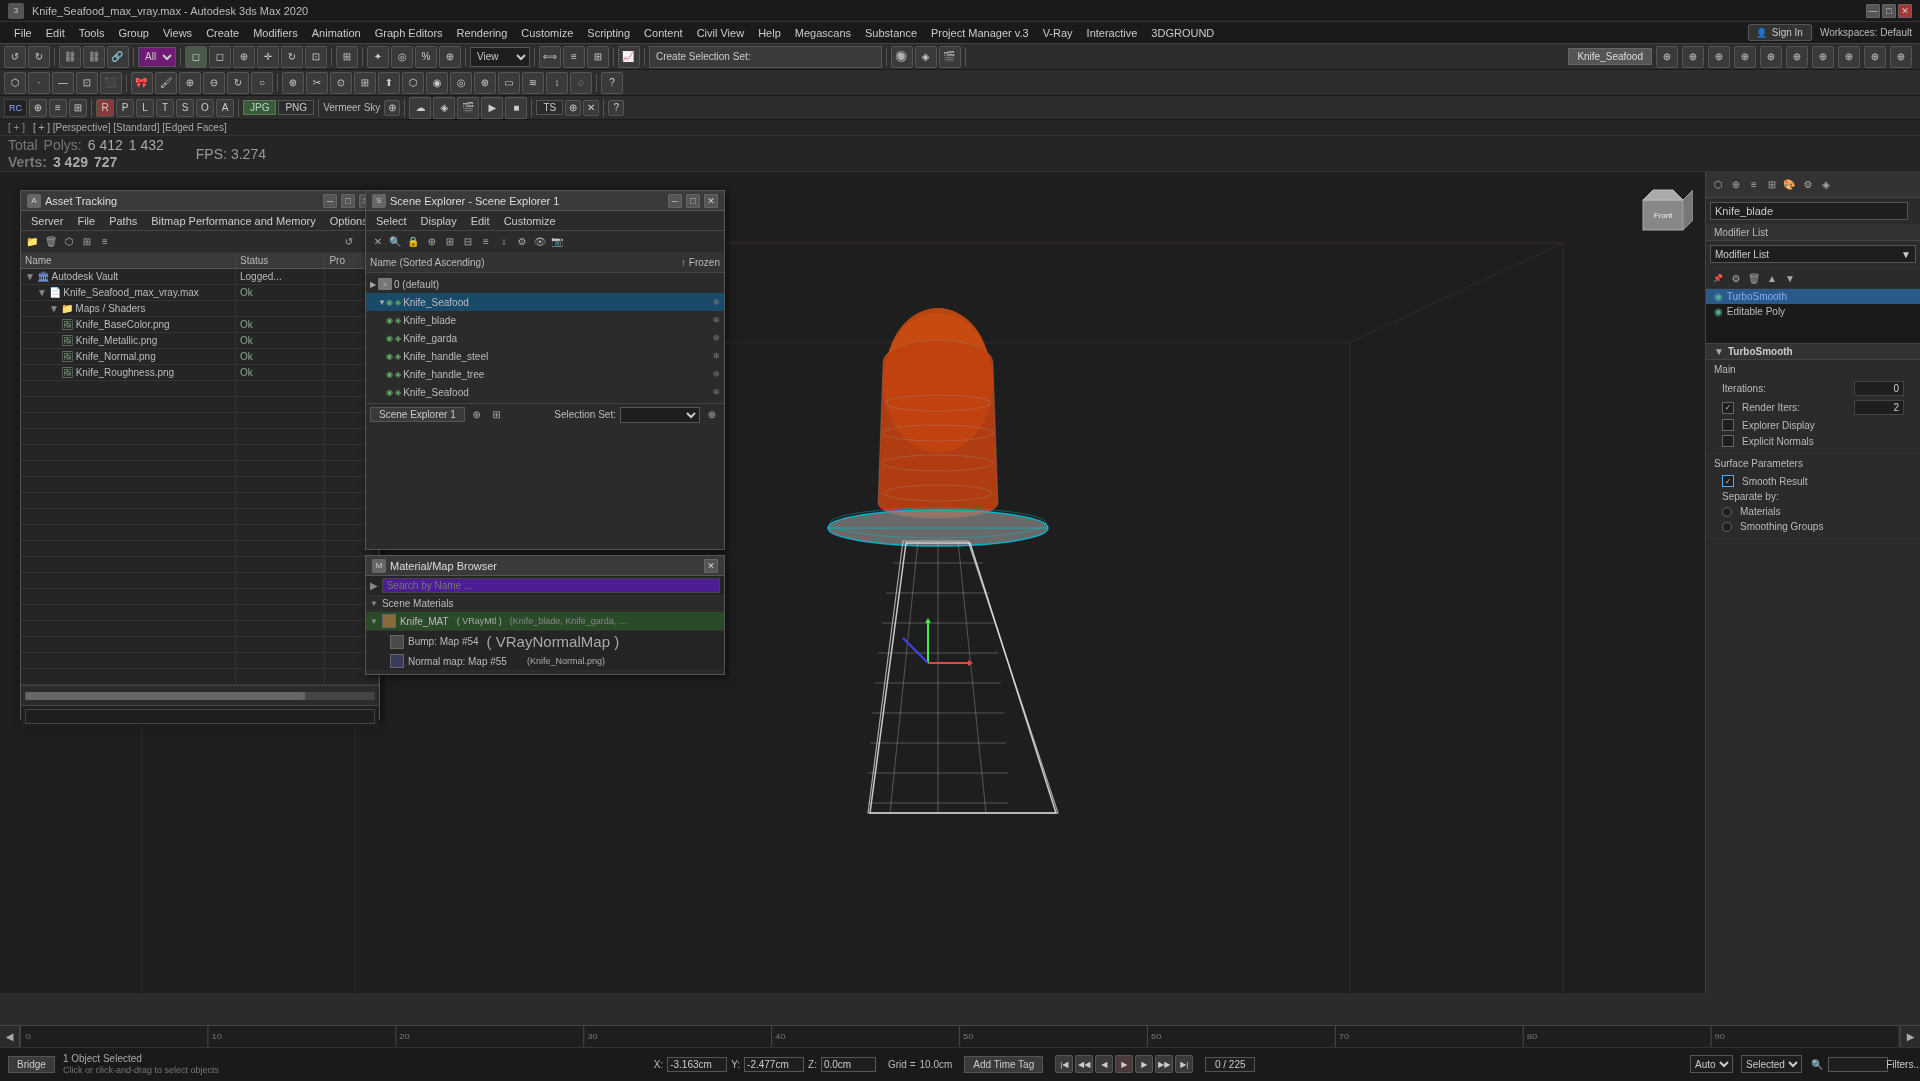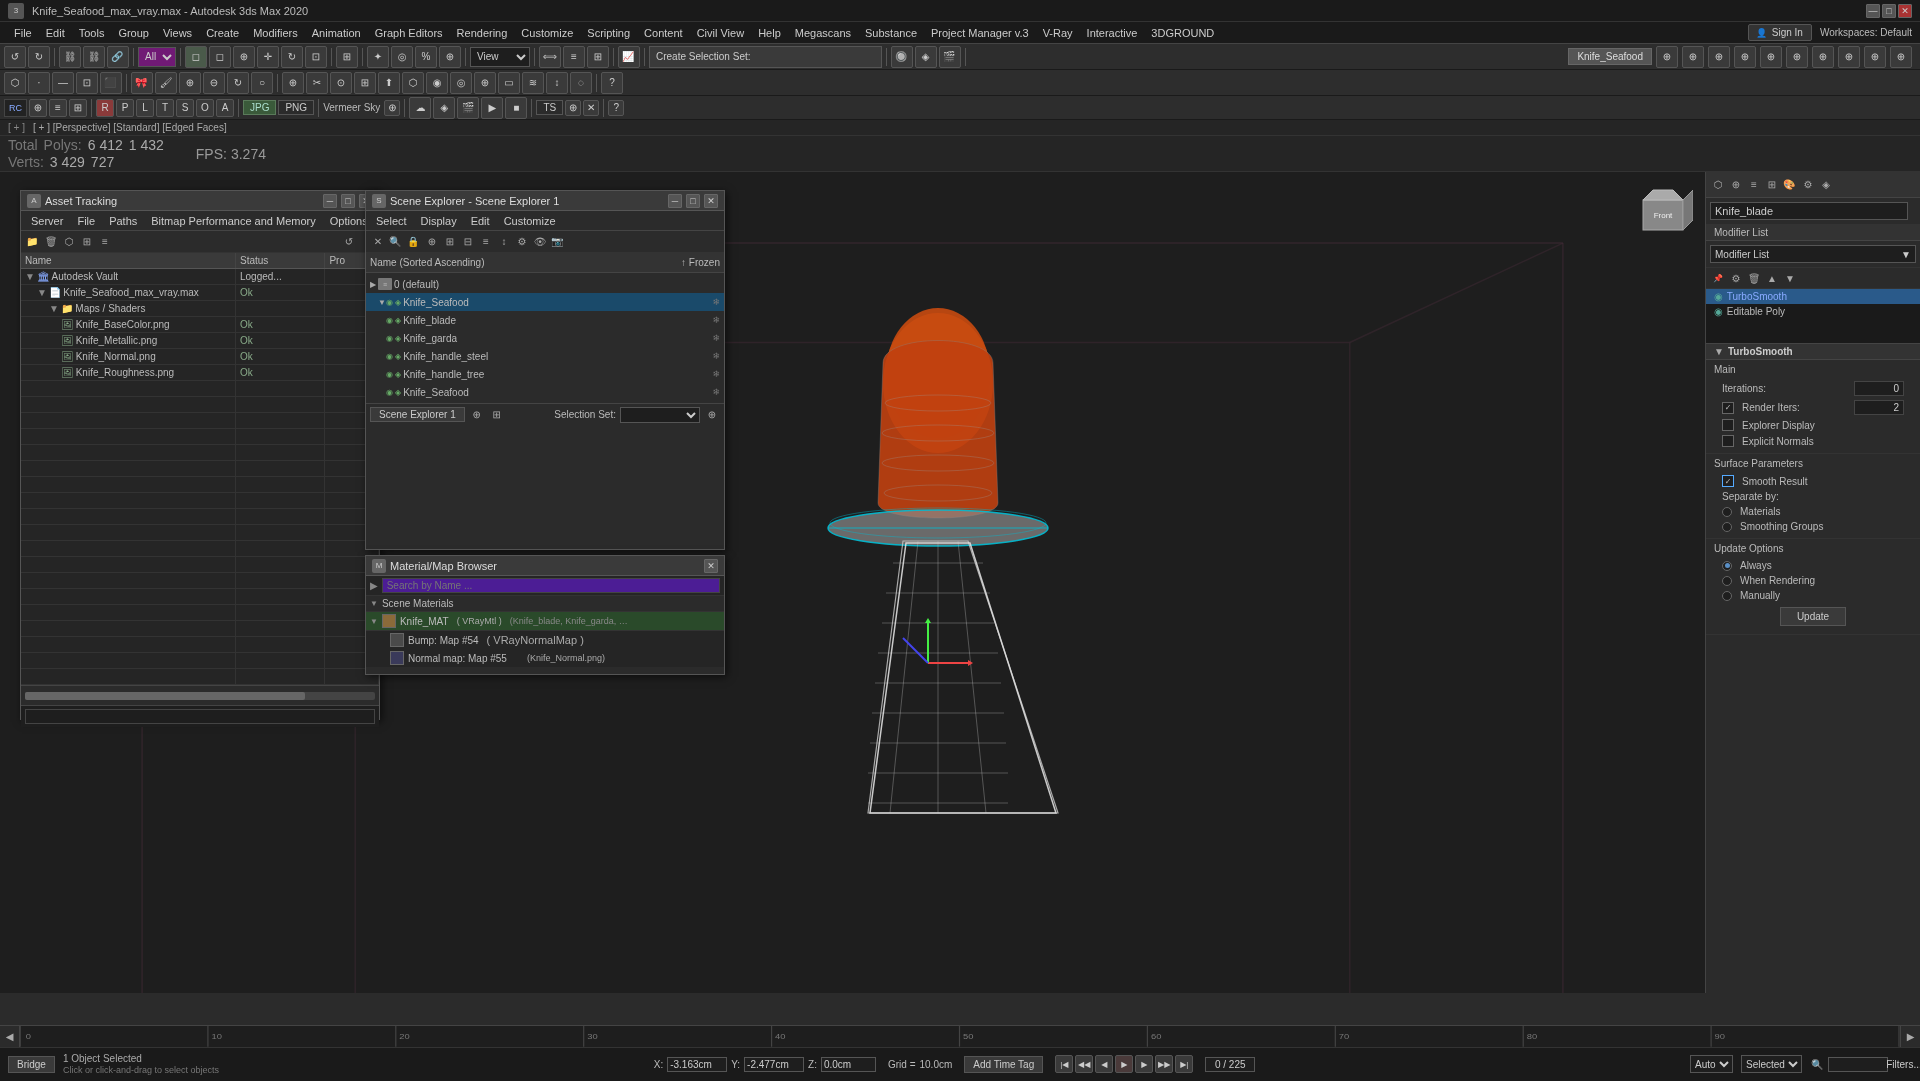--- a/index.html
+++ b/index.html
@@ -595,21 +595,21 @@
 </div>
 
 <div style="background:#252525;padding:1px 8px;font-size:14px;color:#999;border-bottom:1px solid #333;display:flex;gap:16px;align-items:center;">
   <div style="display:flex;flex-direction:column;gap:1px;margin-right:16px;">
     <div style="display:flex;gap:6px;">
       <span style="color:#777;">Total</span>
       <span style="color:#777;">Polys:</span>
       <span style="color:#aaa;">6 412</span>
       <span style="color:#aaa;">1 432</span>
     </div>
-    <div style="display:flex;gap:6px;">
+    <div style="display:flex;gap:6px;font-weight:bold;">
       <span style="color:#777;">Verts:</span>
       <span style="color:#aaa;">3 429</span>
       <span style="color:#aaa;">727</span>
     </div>
   </div>
   <div style="display:flex;flex-direction:column;gap:1px;">
     <span></span>
     <div style="display:flex;gap:4px;">
       <span>FPS:</span>
       <span>3.274</span>
@@ -784,42 +784,20 @@
           <div class="rp-radio"></div>
           <span>Materials</span>
         </div>
 
         <div class="rp-row">
           <div class="rp-radio"></div>
           <span>Smoothing Groups</span>
         </div>
       </div>
 
-      <div style="padding:4px 8px;border-bottom:1px solid #333;">
-        <div style="font-size:10px;color:#bbb;margin-bottom:4px;">Update Options</div>
-
-        <div class="rp-row">
-          <div class="rp-radio">
-              <div class="rp-radio-filled"></div>
-            </div>
-          <span>Always</span>
-        </div>
-
-        <div class="rp-row">
-          <div class="rp-radio"></div>
-          <span>When Rendering</span>
-        </div>
-
-        <div class="rp-row">
-          <div class="rp-radio"></div>
-          <span>Manually</span>
-        </div>
-
-        <button class="btn-update">Update</button>
-      </div>
     </div>
   </div>
 </div>
 
 <div class="floating-window asset-tracking">
   <div class="window-title-bar">
     <div class="window-title-icon">A</div>
     <span class="window-title-text">Asset Tracking</span>
     <div class="window-btn">─</div>
     <div class="window-btn">□</div>
@@ -1173,21 +1151,21 @@
       <span style="color:#888;font-size:8px;">▼</span>
       <div class="mat-swatch" style="background:#8a6a3a;"></div>
       <span>Knife_MAT</span>
       <span style="color:#aaa;font-size:9px;margin-left:4px;">( VRayMtl )</span>
       <span style="color:#888;font-size:9px;margin-left:4px;overflow:hidden;text-overflow:ellipsis;white-space:nowrap;max-width:120px;">(Knife_blade, Knife_garda, Knife_handle_steel, Knife_handle_...</span>
     </div>
 
     <div class="mat-sub-row" style="min-height:16px;">
       <div class="mat-swatch" style="background:#4a4a4a;"></div>
       <span>Bump: Map #54</span>
-      <span style="color:#aaa;font-size:11px;margin-left:4px;">( VRayNormalMap )</span>
+      <span style="color:#aaa;font-size:15px;margin-left:4px;">( VRayNormalMap )</span>
     </div>
 
     <div class="mat-sub-row" style="min-height:16px;">
       <div class="mat-swatch" style="background:#3a3a5a;"></div>
       <span>Normal map: Map #55</span>
       <span style="color:#aaa;font-size:9px;margin-left:16px;">(Knife_Normal.png)</span>
     </div>
   </div>
 </div>
 

